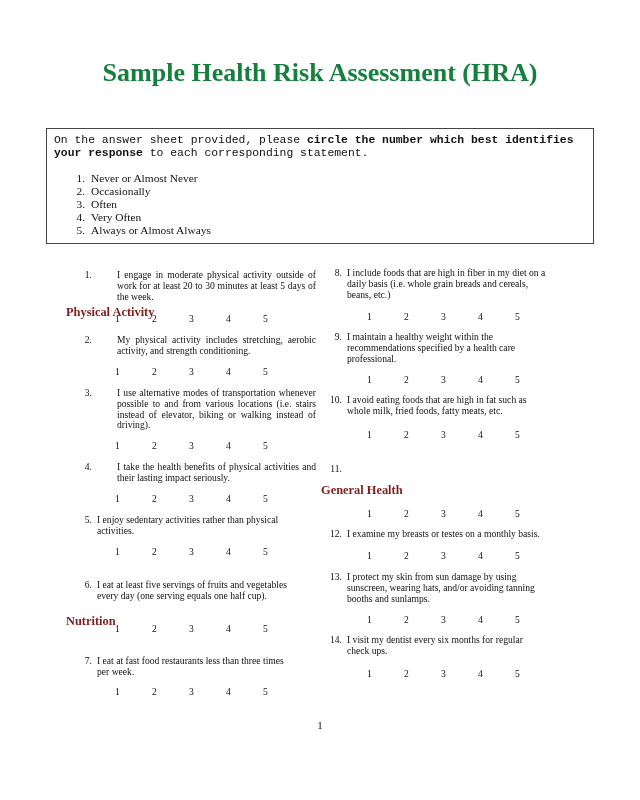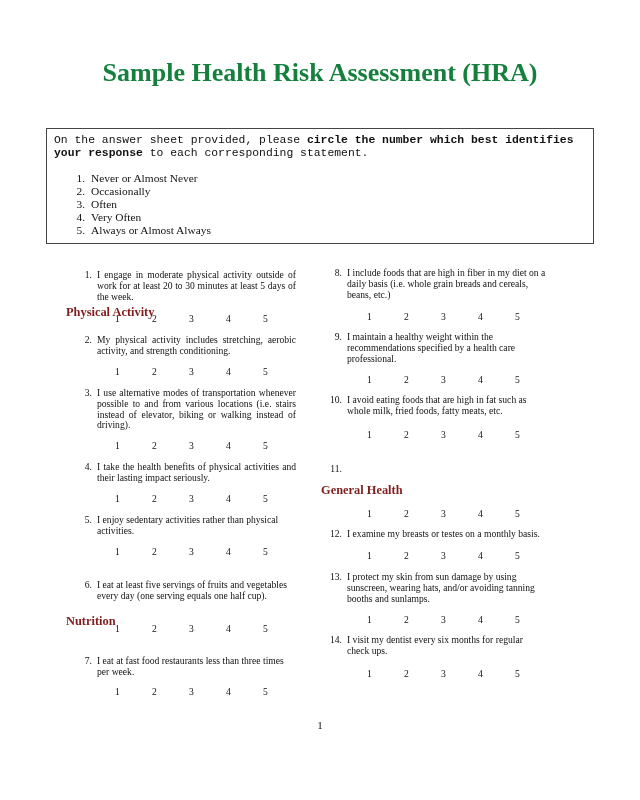--- a/index.html
+++ b/index.html
@@ -11,21 +11,21 @@
                border: 1.5px solid #444; box-sizing: border-box; padding: 5px 7px; }
   .instr-text { font-size: 11.4px; line-height: 13px; font-family: Liberation Mono, monospace; }
   .instr-text b { font-weight: bold; }
   .scale-list { margin: 12px 0 0 0; padding: 0; list-style: none; }
   .scale-list li { font-size: 11.4px; line-height: 13px; display: flex; }
   .scale-list .num { width: 31px; text-align: right; padding-right: 6px; }
   .section-h { position: absolute; font-size: 12.4px; font-weight: bold; color: #7f1d1d; margin-top: 48px; }
   .q { position: absolute; font-size: 9.6px; line-height: 10.8px; }
   .q .qn { position: absolute; left: 0; top: 0; width: 22px; text-align: right; }
   .q .qt { position: absolute; left: 27px; top: 0; }
-  .q.just .qt { text-align: justify; text-align-last: left; }
+  .q.just .qt { text-align: justify; text-align-last: left; margin-left: 20px; }
   .scale { position: absolute; font-size: 9.6px; display: flex; }
   .scale span { width: 37px; text-align: center; display: inline-block; }
   .page-num { position: absolute; left: 0; width: 640px; top: 719px; text-align: center; font-size: 11px; }
 </style>
 </head>
 <body>
 
 <div class="title">Sample Health Risk Assessment (HRA)</div>
 
 <div class="instr-box">

